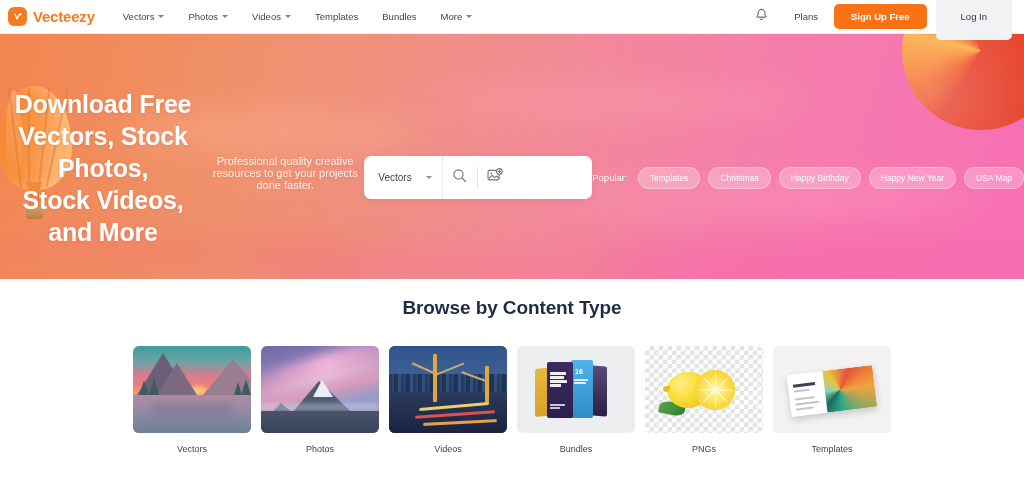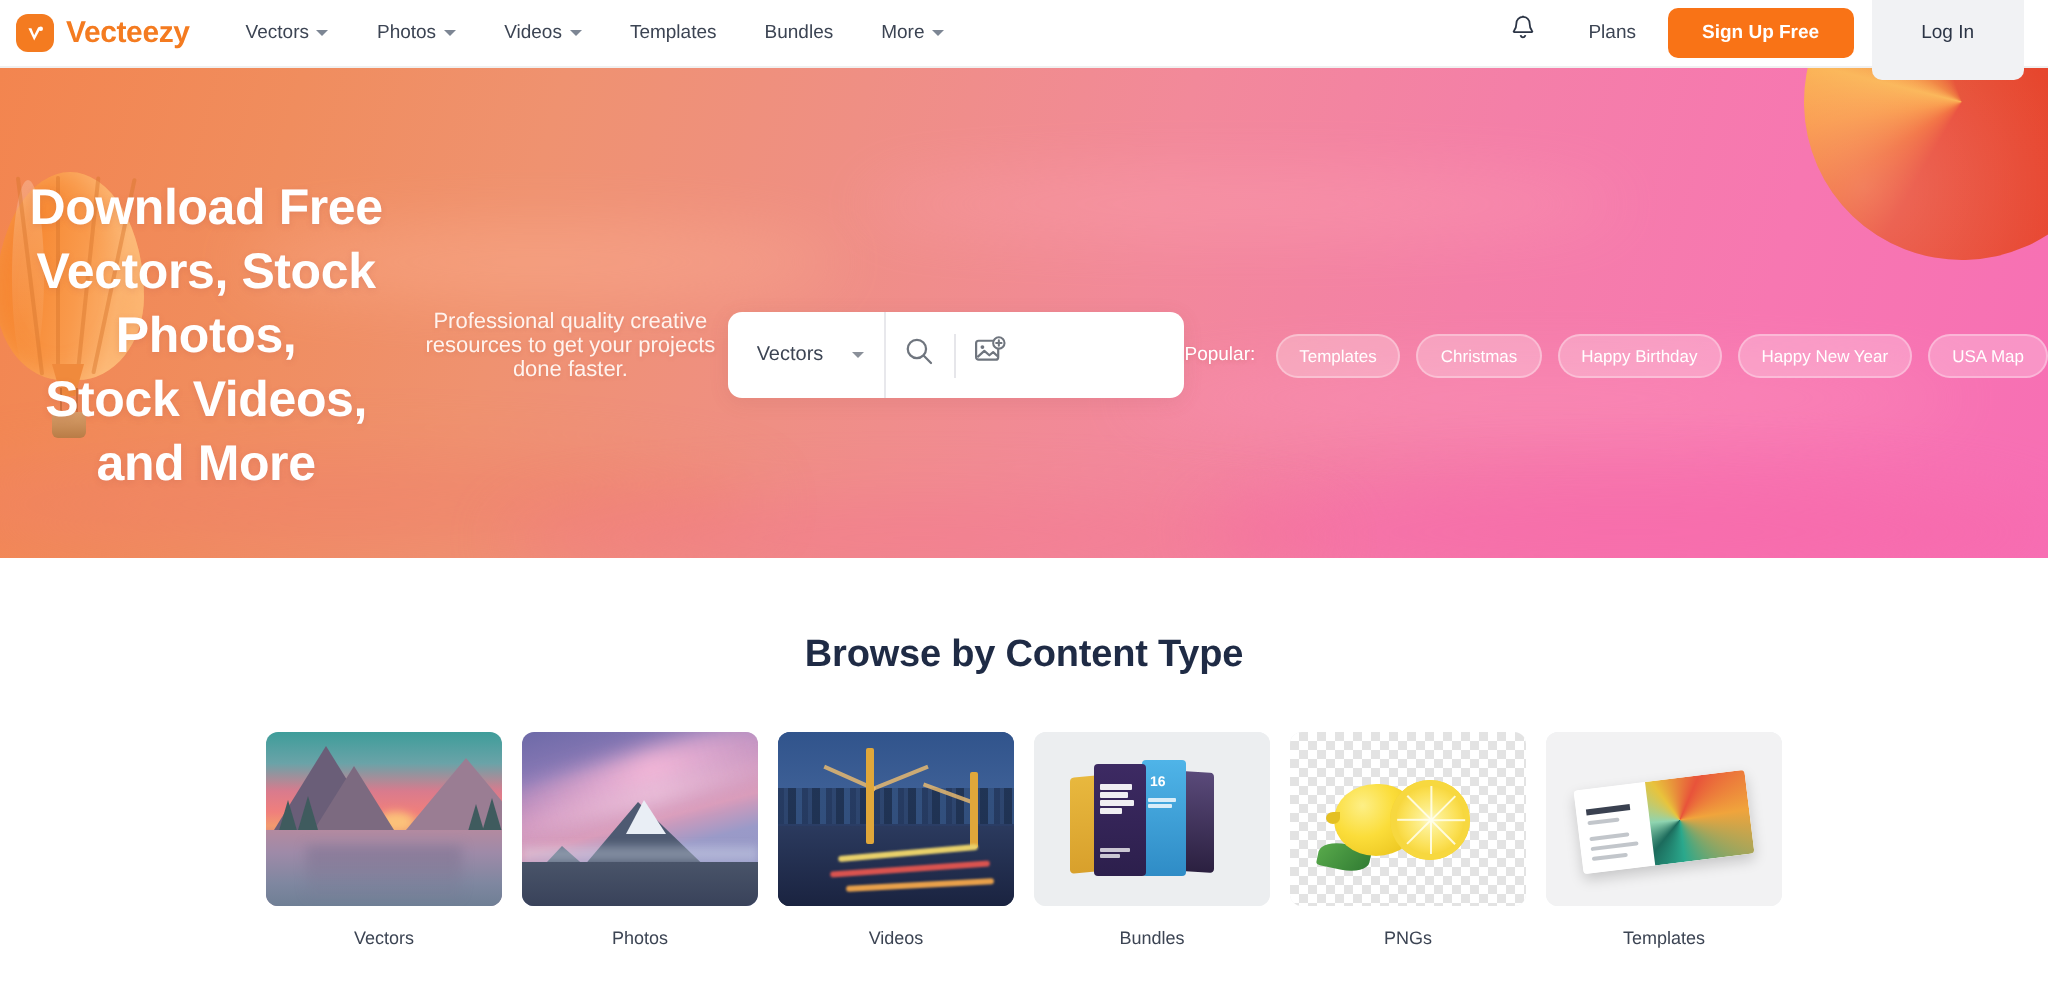--- a/index.html
+++ b/index.html
@@ -211,21 +211,21 @@
     border: 1px solid rgba(255,255,255,.3);
     border-radius: 12px;
     padding: 5px 11px;
     cursor: pointer; white-space: nowrap;
   }
 
   
   .browse {
     height: 224px;
     background: #ffffff;
-    padding-top: 38px;
+    padding-top: 18px;
   }
   .browse-title {
     text-align: center;
     font-size: 19px; font-weight: bold; color: #1f2b45;
     letter-spacing: -0.1px;
   }
   .cards {
     margin-top: 27px;
     display: flex; justify-content: center; gap: 10px;
   }

